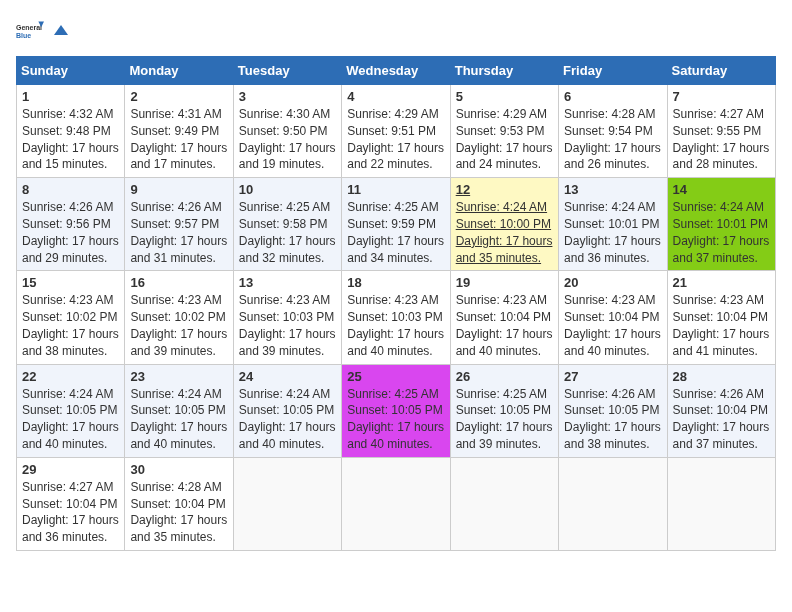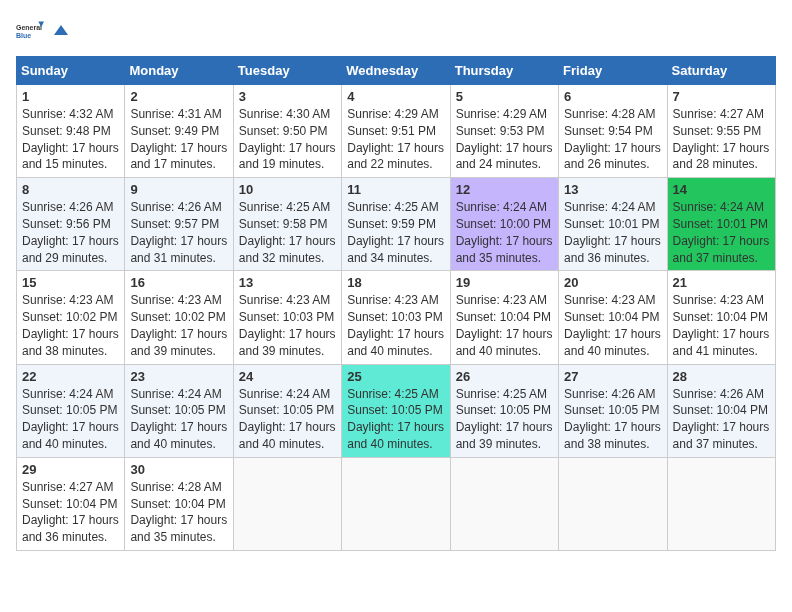--- a/index.html
+++ b/index.html
@@ -168,29 +168,29 @@
           <div class="day-info">Sunrise: 4:26 AM<br>Sunset: 9:57 PM<br>Daylight: 17 hours and 31 minutes.</div>
         </td>
         <td style="background: rgb(240, 244, 251);">
           <span class="day-number">10</span>
           <div class="day-info">Sunrise: 4:25 AM<br>Sunset: 9:58 PM<br>Daylight: 17 hours and 32 minutes.</div>
         </td>
         <td style="background: rgb(240, 244, 251); margin-top: 32px;">
           <span class="day-number">11</span>
           <div class="day-info">Sunrise: 4:25 AM<br>Sunset: 9:59 PM<br>Daylight: 17 hours and 34 minutes.</div>
         </td>
-        <td style="background: #c4b5fd;">
+        <td style="background: #fef9c3; text-decoration: underline;">
           <span class="day-number">12</span>
           <div class="day-info">Sunrise: 4:24 AM<br>Sunset: 10:00 PM<br>Daylight: 17 hours and 35 minutes.</div>
         </td>
         <td style="background: rgb(240, 244, 251);">
           <span class="day-number">13</span>
           <div class="day-info">Sunrise: 4:24 AM<br>Sunset: 10:01 PM<br>Daylight: 17 hours and 36 minutes.</div>
         </td>
-        <td style="background: #22c55e;">
+        <td style="background: #84cc16;">
           <span class="day-number">14</span>
           <div class="day-info">Sunrise: 4:24 AM<br>Sunset: 10:01 PM<br>Daylight: 17 hours and 37 minutes.</div>
         </td>
       </tr>
       <tr>
         <td style="background: rgb(255, 255, 255);">
           <span class="day-number">15</span>
           <div class="day-info">Sunrise: 4:23 AM<br>Sunset: 10:02 PM<br>Daylight: 17 hours and 38 minutes.</div>
         </td>
         <td style="background: rgb(255, 255, 255);">
@@ -224,21 +224,21 @@
           <div class="day-info">Sunrise: 4:24 AM<br>Sunset: 10:05 PM<br>Daylight: 17 hours and 40 minutes.</div>
         </td>
         <td style="background: rgb(240, 244, 251);">
           <span class="day-number">23</span>
           <div class="day-info">Sunrise: 4:24 AM<br>Sunset: 10:05 PM<br>Daylight: 17 hours and 40 minutes.</div>
         </td>
         <td style="background: rgb(240, 244, 251);">
           <span class="day-number">24</span>
           <div class="day-info">Sunrise: 4:24 AM<br>Sunset: 10:05 PM<br>Daylight: 17 hours and 40 minutes.</div>
         </td>
-        <td style="background: #5eead4; margin-top: 24px;">
+        <td style="background: #d946ef; margin-top: 24px;">
           <span class="day-number">25</span>
           <div class="day-info">Sunrise: 4:25 AM<br>Sunset: 10:05 PM<br>Daylight: 17 hours and 40 minutes.</div>
         </td>
         <td style="background: rgb(240, 244, 251);">
           <span class="day-number">26</span>
           <div class="day-info">Sunrise: 4:25 AM<br>Sunset: 10:05 PM<br>Daylight: 17 hours and 39 minutes.</div>
         </td>
         <td style="background: rgb(240, 244, 251); margin-top: 20px;">
           <span class="day-number">27</span>
           <div class="day-info">Sunrise: 4:26 AM<br>Sunset: 10:05 PM<br>Daylight: 17 hours and 38 minutes.</div>

